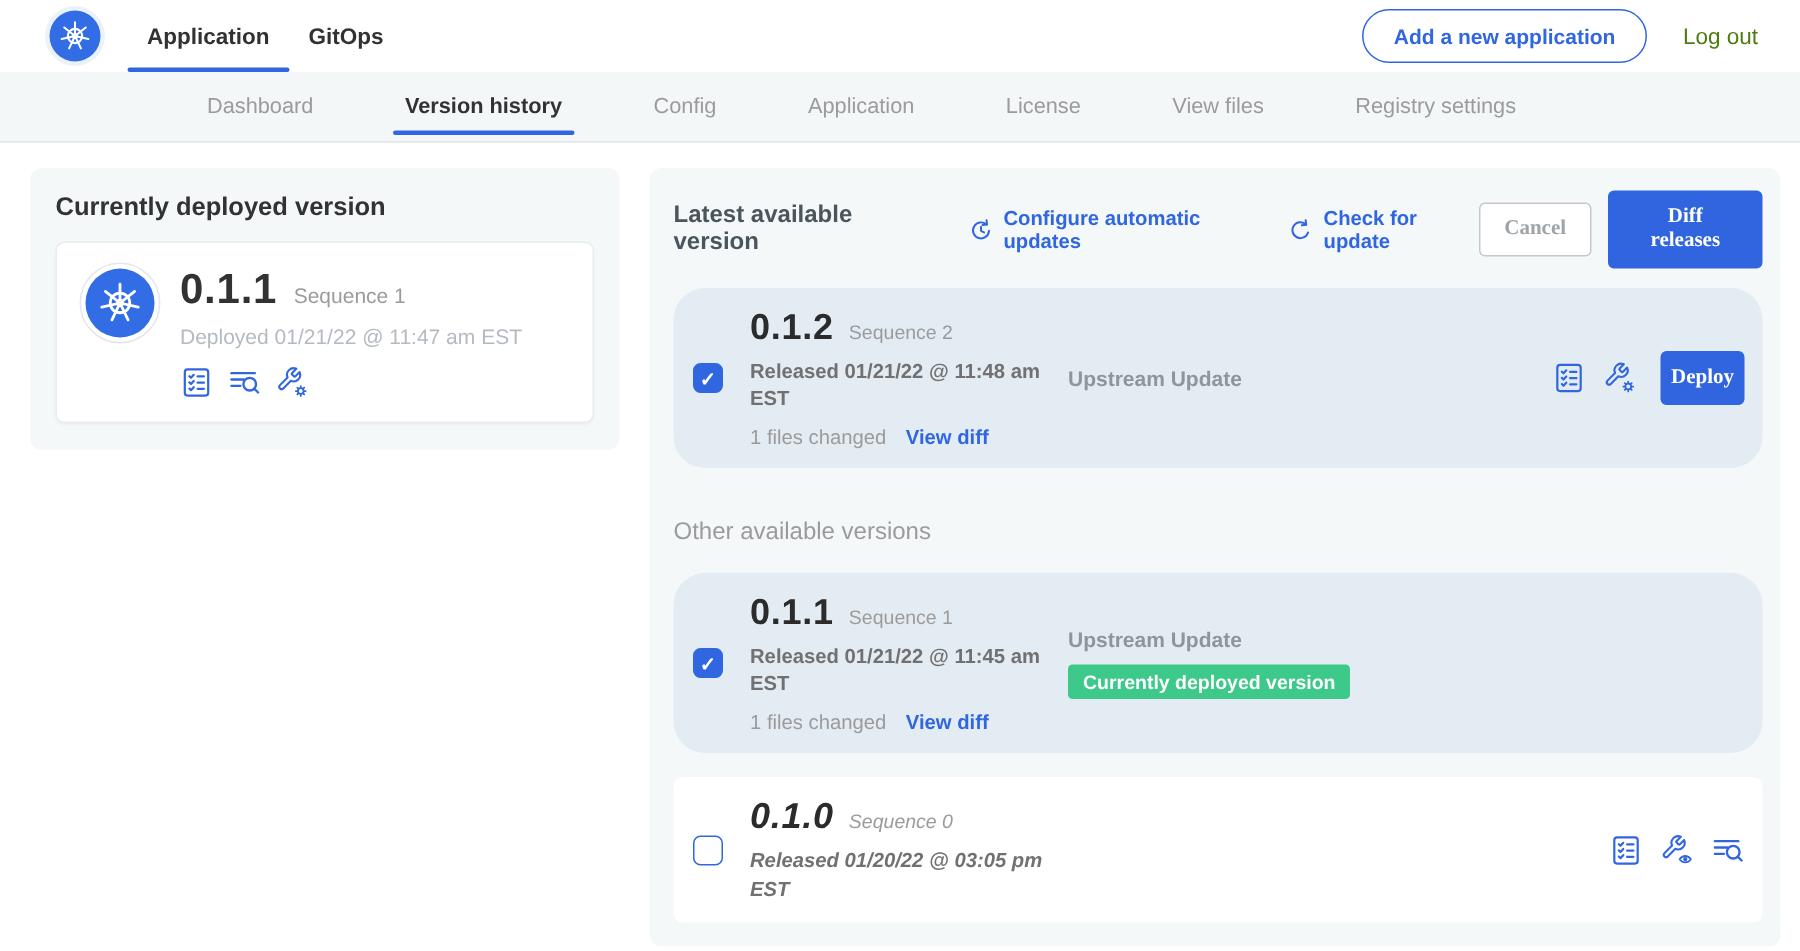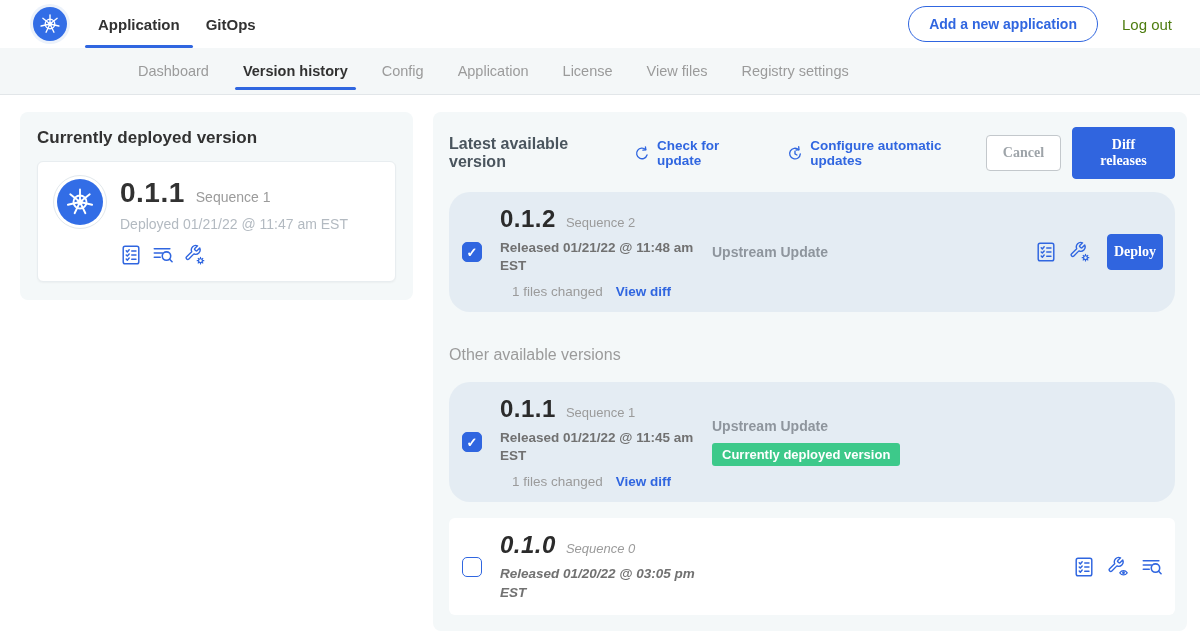--- a/index.html
+++ b/index.html
@@ -17,21 +17,21 @@
   .top-tabs { display:flex; margin-left:18px; }
   .top-tab { display:flex; align-items:center; padding:0 13px; font-size:15px; font-weight:bold; color:#323232; position:relative; cursor:pointer; }
   .top-tab.active::after { content:""; position:absolute; left:0; right:0; bottom:0; height:3px; background:#3066E0; border-radius:2px; }
   .top-right { margin-left:auto; display:flex; align-items:center; gap:24px; padding-right:28px; }
   .add-app-btn { border:1.5px solid #3066E0; color:#3066E0; background:#fff; font-weight:bold; font-size:14px;
     padding:9px 20px; border-radius:20px; cursor:pointer; font-family:inherit; }
   .logout { font-size:15px; color:#4d7c0f; cursor:pointer; }
 
   
   .subnav { height:47px; background:#F4F7F8; border-bottom:1px solid #E2E6E9; display:flex; align-items:stretch;
-    padding-left:136px; gap:30px; }
+    padding-left:136px; gap:57px; }
   .subnav-item { display:flex; align-items:center; font-size:14.5px; color:#9B9B9B; position:relative; cursor:pointer; padding:0 2px; }
   .subnav-item.active { color:#323232; font-weight:bold; }
   .subnav-item.active::after { content:""; position:absolute; left:-6px; right:-6px; bottom:4px; height:3px; background:#3066E0; border-radius:2px; }
 
   
   .main { display:flex; gap:20px; padding:17px 13px 0 20px; align-items:flex-start; }
 
   
   .dep-card { width:393px; flex:none; background:#F4F8F9; border-radius:8px; padding:16px 17px 18px; }
   .dep-title { font-size:17px; font-weight:bold; color:#323232; }
@@ -72,21 +72,21 @@
   .checkbox { width:20px; height:20px; border-radius:5px; border:1px solid #3066E0; background:#fff;
     flex:none; cursor:pointer; display:flex; align-items:center; justify-content:center; }
   .checkbox.checked { background:#3066E0; }
   .checkbox.checked::after { content:"✓"; color:#fff; font-size:13px; font-weight:bold; line-height:1; }
 
   .vinfo { margin-left:18px; width:212px; flex:none; }
   .vline { display:flex; align-items:baseline; gap:10px; }
   .vnum { font-size:24px; font-weight:bold; letter-spacing:.5px; color:#2b2b2b; }
   .seq-sm { font-size:13px; color:#9B9B9B; }
   .released { margin-top:6px; font-size:13.5px; font-weight:bold; color:#717171; line-height:1.35; max-width:200px; }
-  .files-line { margin-top:9px; font-size:13.5px; color:#9B9B9B; display:flex; gap:13px; align-items:baseline;margin-left:12px; }
+  .files-line { margin-top:9px; font-size:13.5px; color:#9B9B9B; display:flex; gap:13px; align-items:baseline; }
   .view-diff { color:#3066E0; font-weight:bold; cursor:pointer; }
 
   .vsource { width:252px; flex:none; }
   .source-label { font-size:14px; font-weight:bold; color:#8E959D; }
   .badge { display:inline-block; margin-top:9px; font-size:13px; font-weight:bold; color:#fff; padding:4px 10px; border-radius:3px; }
   .badge-green { background:#3DC98A; }
   .badge-gray  { background:#B8C3CA; }
 
   .vactions { margin-left:auto; display:flex; align-items:center; gap:12px; }
   .vactions .btn { margin-left:4px; padding:9px 6px; }
@@ -231,31 +231,31 @@
             </svg>
         </div>
       </div>
     </div>
   </div>
 
   <div class="avail-panel">
 
     <div class="avail-head">
       <span class="avail-title">Latest available version</span>
+      <span class="link link-2">
+        <svg class="ic" width="17" height="17">
+            <use href="#i-auto-update"></use>
+          </svg>
+        <span>Configure automatic updates</span>
+      </span>
       <span class="link link-1">
         <svg class="ic" width="17" height="17">
             <use href="#i-refresh"></use>
           </svg>
         <span>Check for update</span>
-      </span>
-      <span class="link link-2">
-        <svg class="ic" width="17" height="17">
-            <use href="#i-auto-update"></use>
-          </svg>
-        <span>Configure automatic updates</span>
       </span>
       <button class="btn btn-cancel">Cancel</button>
       <button class="btn btn-blue btn-diff">Diff releases</button>
     </div>
 
     <div class="vrow vrow-tall row-gap-1 selected">
       <div class="checkbox checked"></div>
       <div class="vinfo">
         <div class="vline">
           <span class="vnum">0.1.2</span>

